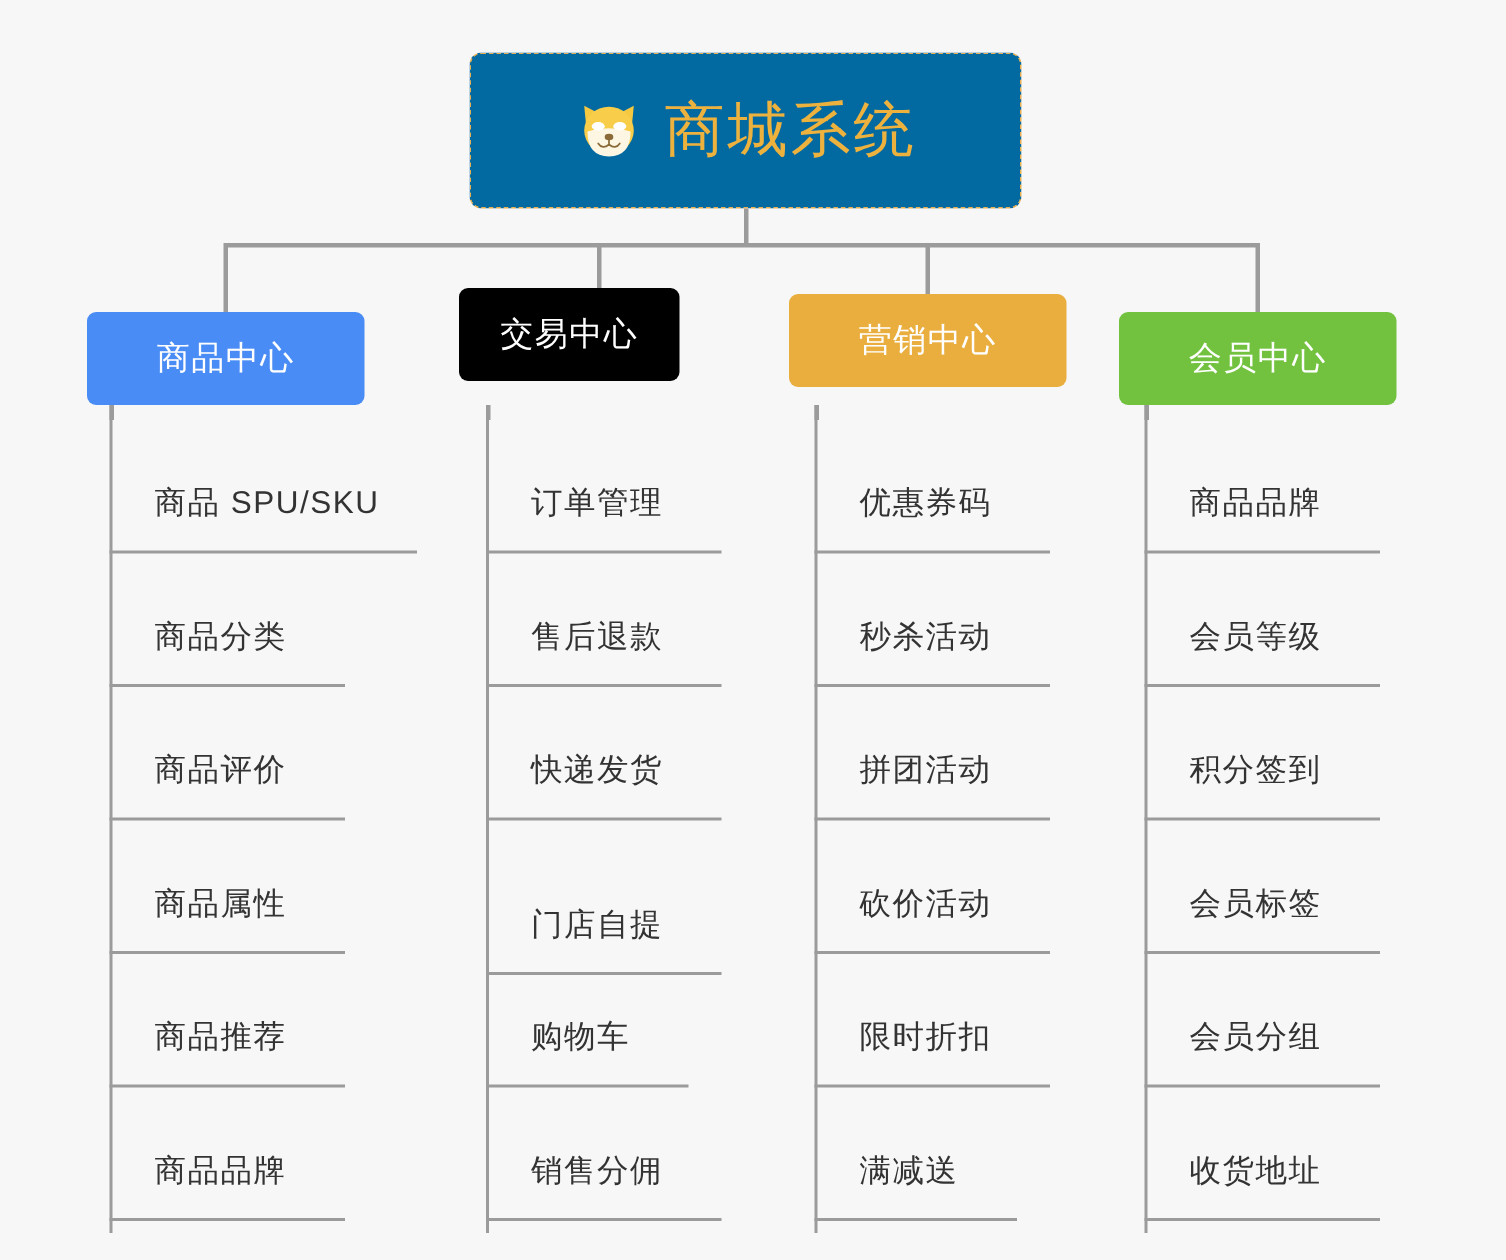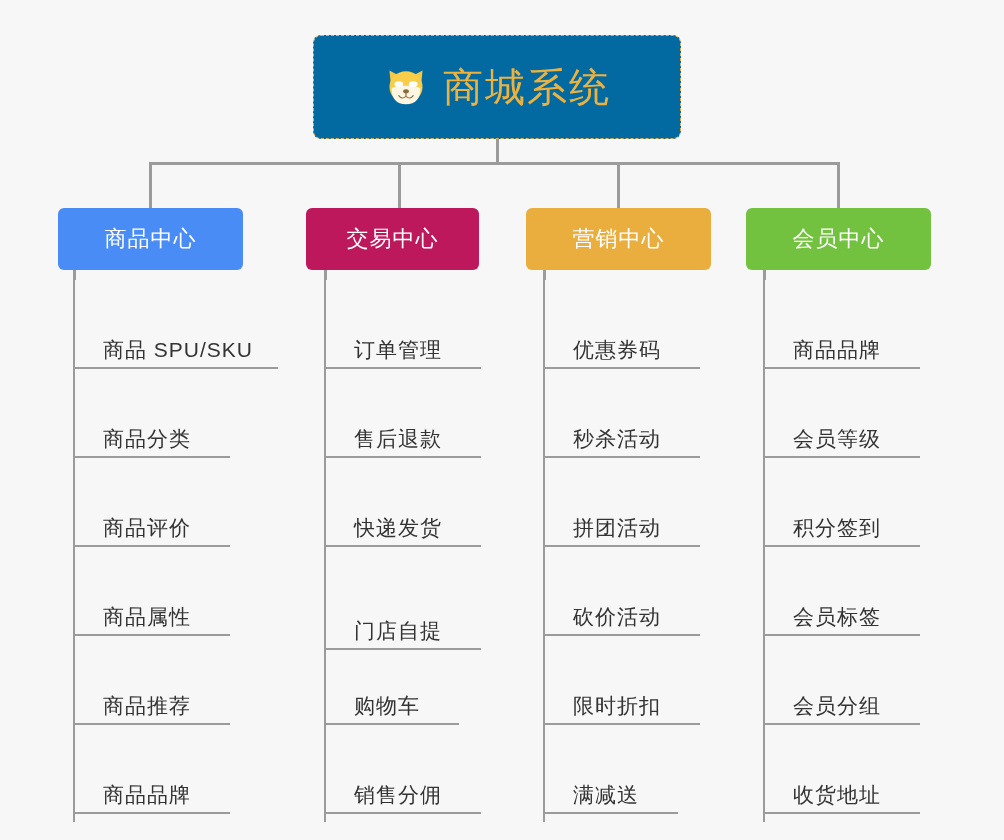--- a/index.html
+++ b/index.html
@@ -87,21 +87,21 @@
   }
   .leaf-item {
     position: absolute;
     left: 0;
     height: 89px;
     box-sizing: border-box;
     border-bottom: 2px solid #9b9b9b;
     display: flex;
     align-items: flex-end;
     padding-left: 30px;
-    padding-bottom: 6px;
+    padding-bottom: 20px;
   }
   .leaf-label {
     font-size: 21px;
     color: #333333;
     line-height: 1.1;
     white-space: nowrap;
     letter-spacing: 1px;
   }
 </style>
 </head>
@@ -143,24 +143,24 @@
   <div class="conn conn-v" style="left:837px; top:162px; height:47px;"></div>
 
   <div class="conn conn-v" style="left:73px; top:270px; height:10px;"></div>
   <div class="conn conn-v" style="left:324px; top:270px; height:10px;"></div>
   <div class="conn conn-v" style="left:543px; top:270px; height:10px;"></div>
   <div class="conn conn-v" style="left:763px; top:270px; height:10px;"></div>
 
   <div class="cat-box" style="left:58px; top:208px; width:185px; background:#4a8cf5;">
     <span>商品中心</span>
   </div>
-  <div class="cat-box" style="left:306px; top:208px; width:173px; background:#be185d;">
+  <div class="cat-box" style="left:306px; top:192px; width:147px; background:#000000;">
     <span>交易中心</span>
   </div>
-  <div class="cat-box" style="left:526px; top:208px; width:185px; background:#e9ae3e;">
+  <div class="cat-box" style="left:526px; top:196px; width:185px; background:#e9ae3e;">
     <span>营销中心</span>
   </div>
   <div class="cat-box" style="left:746px; top:208px; width:185px; background:#72c23f;">
     <span>会员中心</span>
   </div>
 
   <div class="leaf-col" style="left:73px;">
     <div class="leaf-rail"></div>
     <div class="leaf-item" style="top:10px;  width:205px;">
       <span class="leaf-label">商品 SPU/SKU</span>

